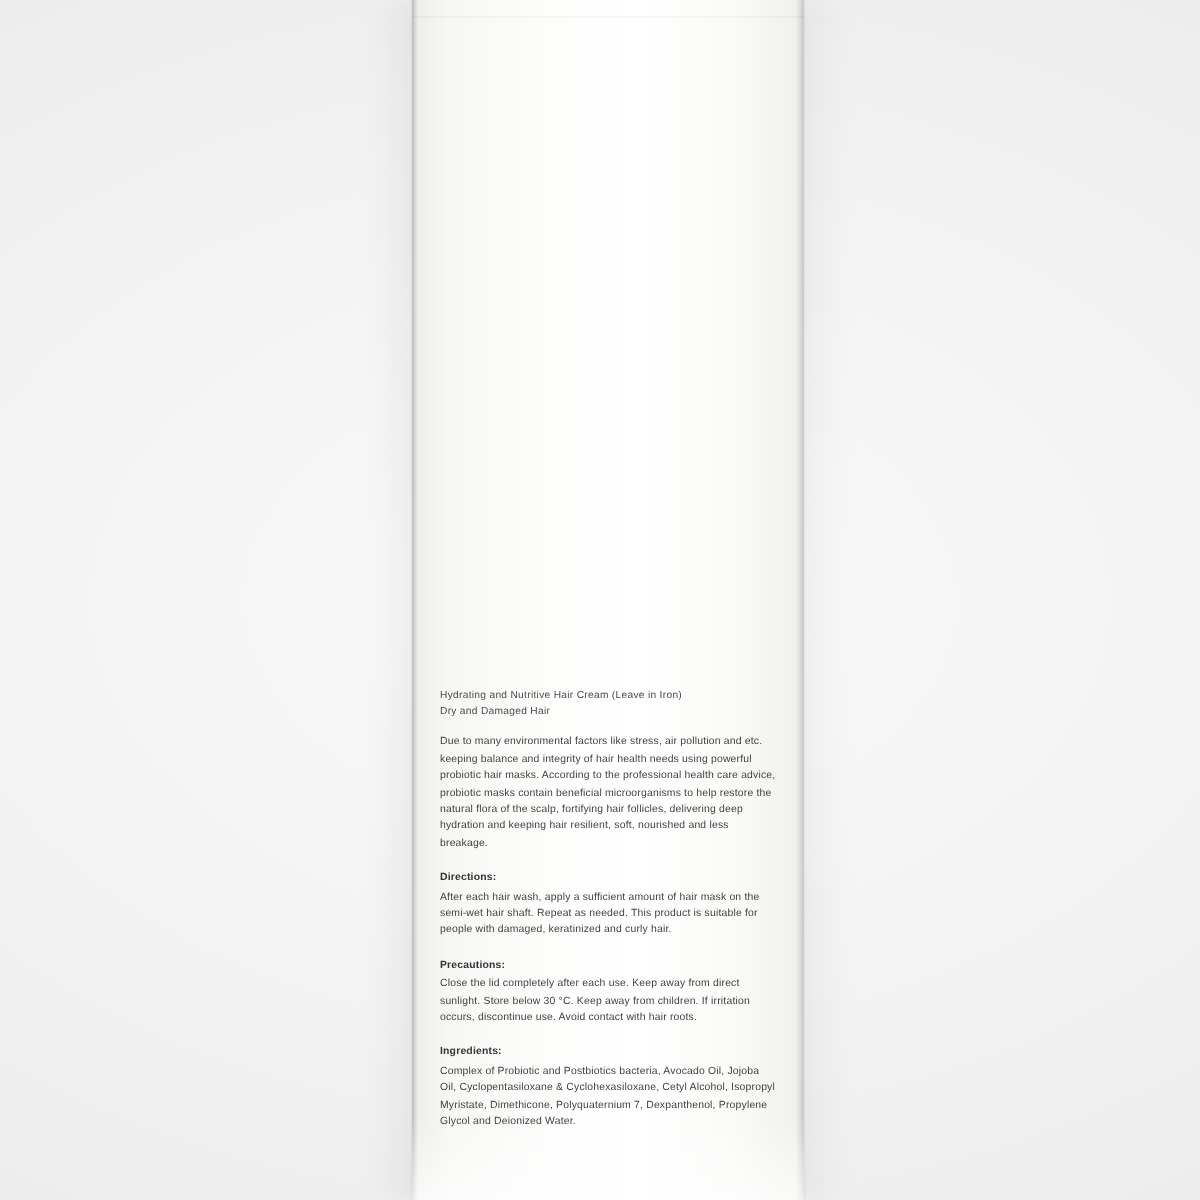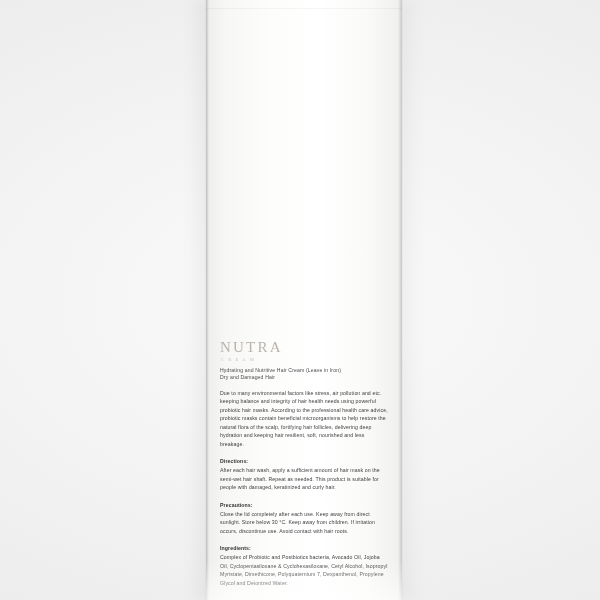--- a/index.html
+++ b/index.html
@@ -167,24 +167,20 @@
   <div class="shadow-left"></div>
   <div class="shadow-right"></div>
 
   <div class="package">
     <div class="pkg-edge-left"></div>
     <div class="pkg-edge-right"></div>
     <div class="pkg-seam"></div>
 
     <div class="content">
 
-      <div class="brand">
-        <div class="brand-name">NUTRA</div>
-        <div class="brand-sub">CREAM</div>
-      </div>
 
       <div class="product-title">Hydrating and Nutritive Hair Cream (Leave in Iron)</div>
       <div class="product-sub">Dry and Damaged Hair</div>
 
       <p class="para">Due to many environmental factors like stress, air pollution and etc. keeping balance and integrity of hair health needs using powerful probiotic hair masks. According to the professional health care advice, probiotic masks contain beneficial microorganisms to help restore the natural flora of the scalp, fortifying hair follicles, delivering deep hydration and keeping hair resilient, soft, nourished and less breakage.</p>
 
       <div class="section">
         <div class="section-head">Directions:</div>
         <div class="section-body">After each hair wash, apply a sufficient amount of hair mask on the semi-wet hair shaft. Repeat as needed. This product is suitable for people with damaged, keratinized and curly hair.</div>
       </div>

